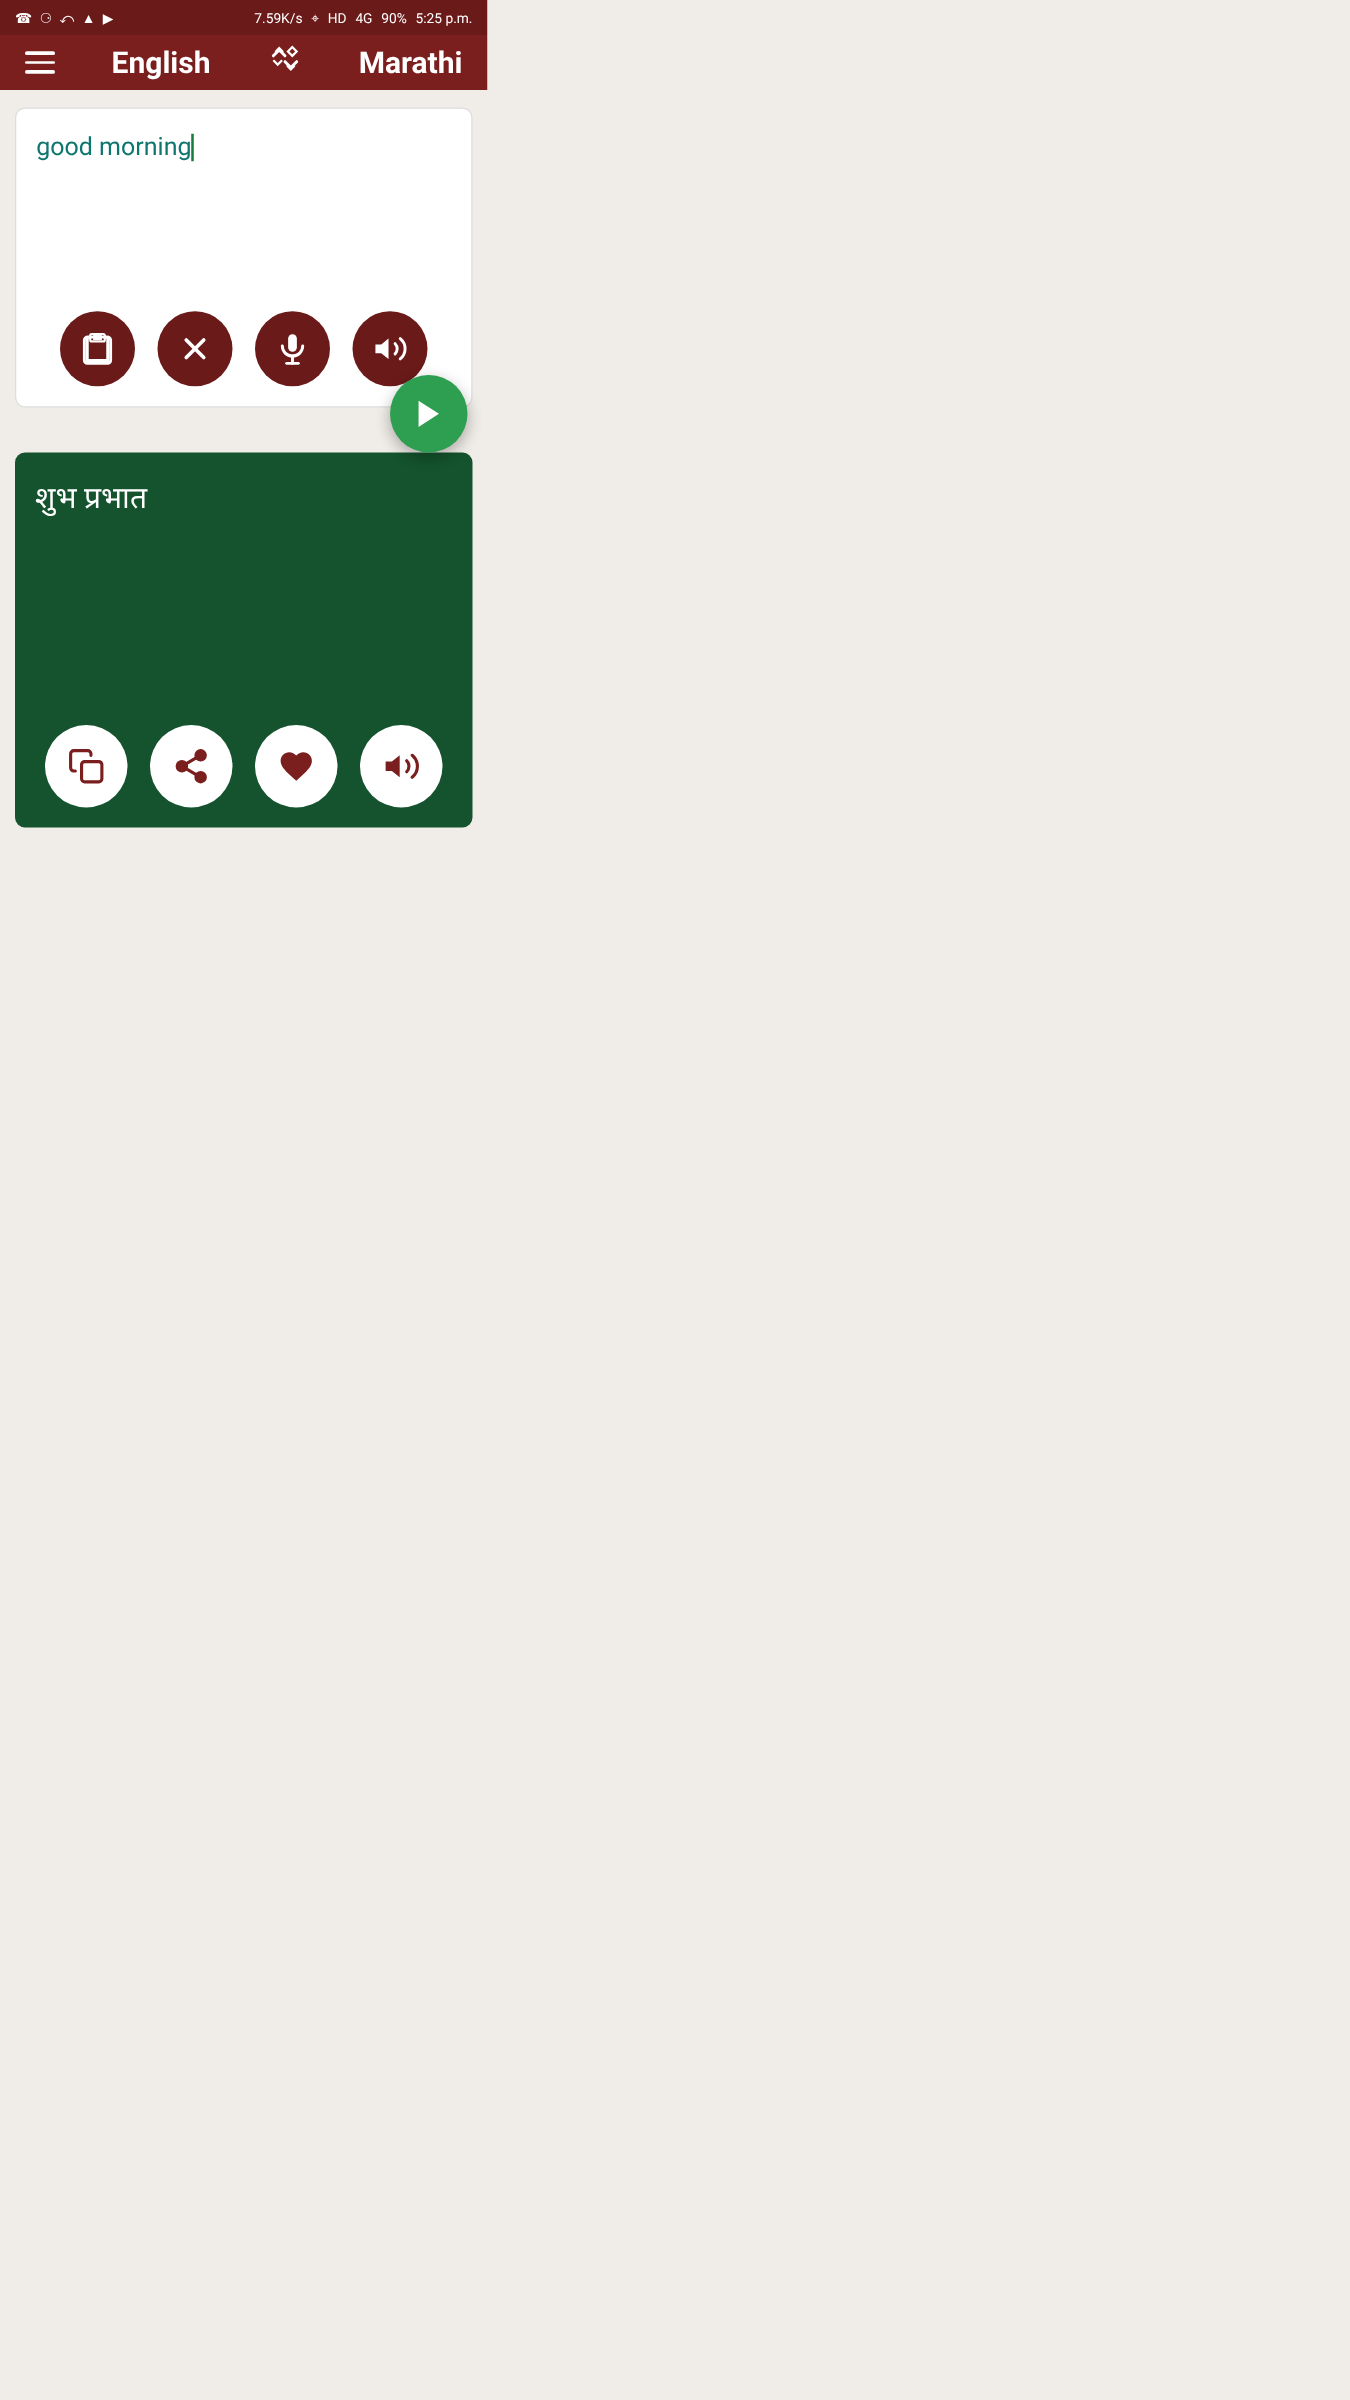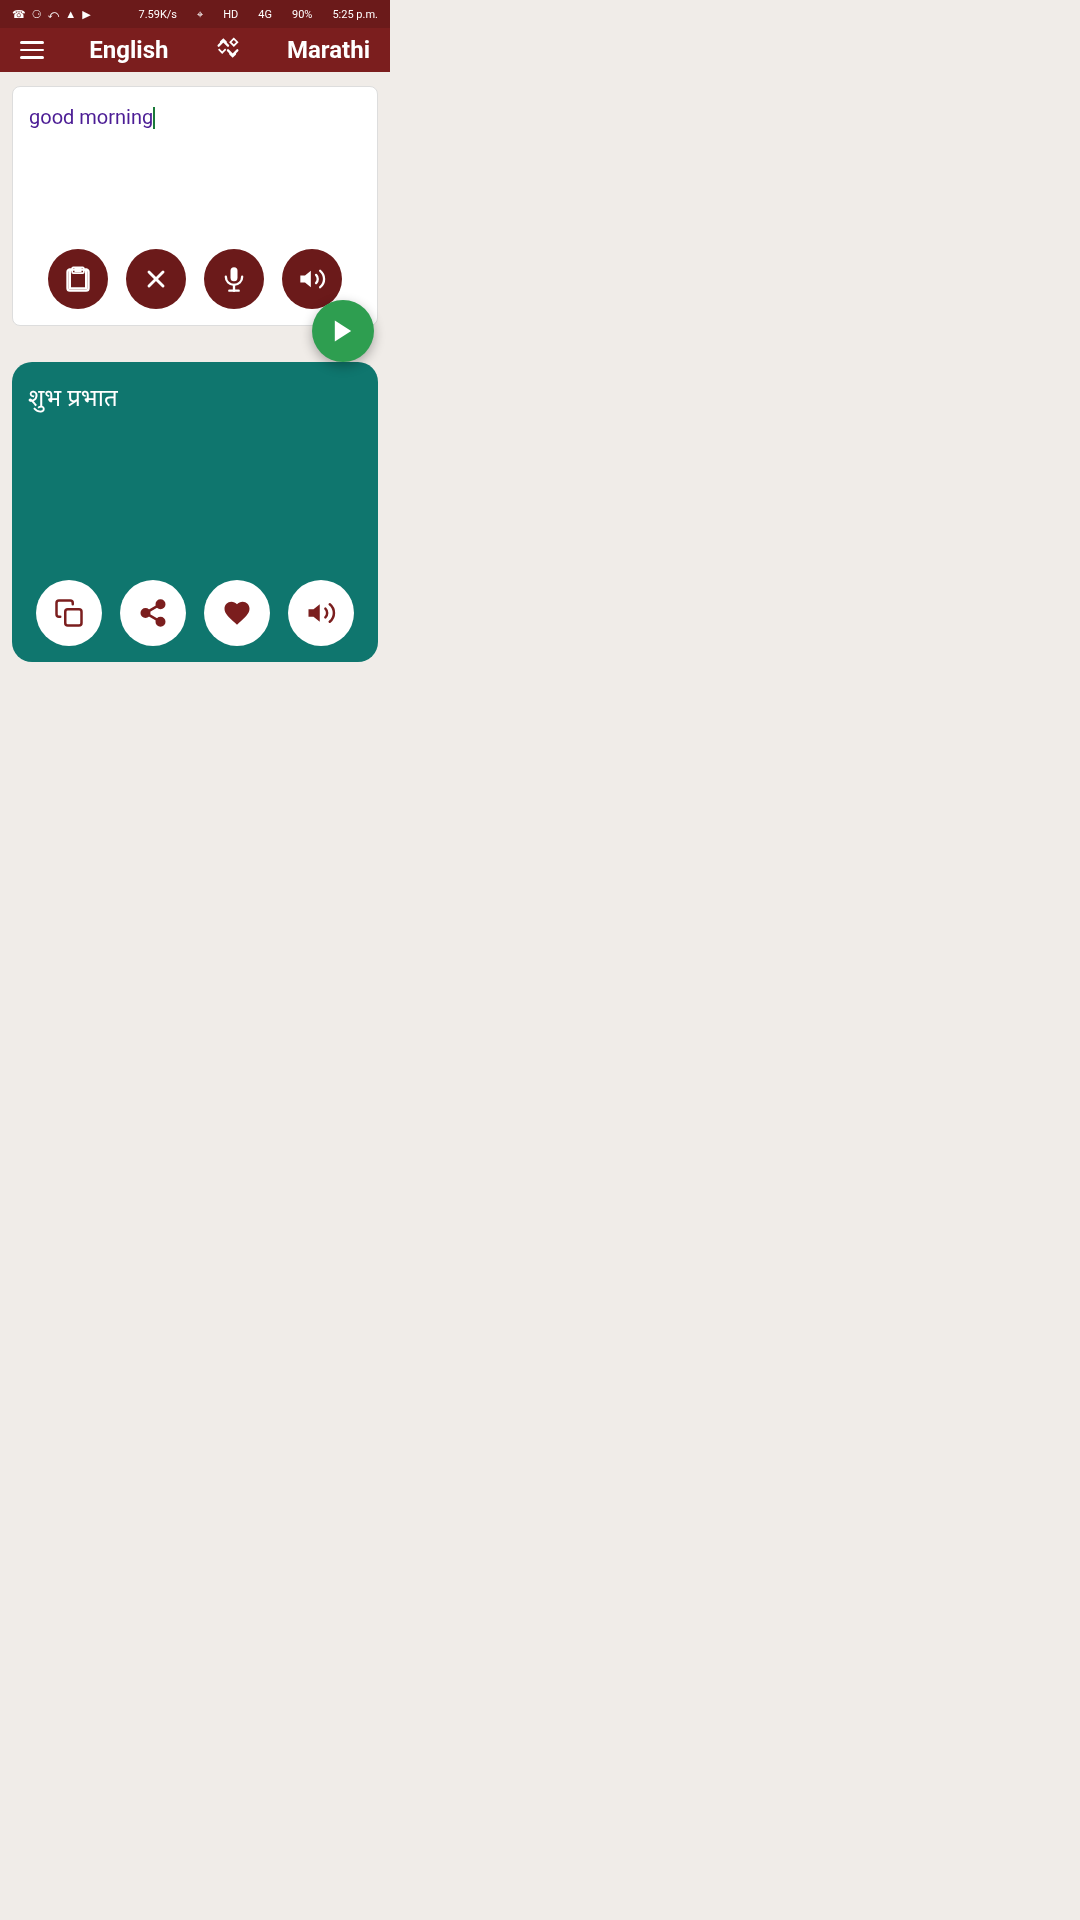--- a/index.html
+++ b/index.html
@@ -32,21 +32,21 @@
 
     .status-left {
       display: flex;
       gap: 6px;
       align-items: center;
     }
 
     .status-right {
       display: flex;
       align-items: center;
-      gap: 20px;
+      gap: 7px;
       font-size: 11px;
       margin-left: 12px;
     }
 
     
     .header {
       background-color: #7b1e1e;
       color: white;
       display: flex;
       align-items: center;
@@ -152,23 +152,23 @@
       display: flex;
       align-items: center;
       justify-content: center;
       color: white;
       font-size: 26px;
       box-shadow: 0 4px 12px rgba(0,0,0,0.3);
     }
 
     
     .output-area {
-      background-color: #0f766e;
+      background-color: #14532d;
       margin: 0 12px;
-      border-radius: 20px;
+      border-radius: 8px;
       padding: 20px 16px 52px 16px;
       min-height: 300px;
       position: relative;
     }
 
     .output-text {
       font-size: 24px;
       color: white;
       font-weight: 500;
       line-height: 1.4;
@@ -247,21 +247,21 @@
       <path d="M6 7l2-2 2 2M14 17l2 2 2-2" stroke="white" stroke-width="2" fill="none" stroke-linecap="round"></path>
 
       <polyline points="4,10 8,6 12,10" stroke="white" stroke-width="2" fill="none" stroke-linecap="round" stroke-linejoin="round"></polyline>
       <polyline points="12,14 16,18 20,14" stroke="white" stroke-width="2" fill="none" stroke-linecap="round" stroke-linejoin="round"></polyline>
     </svg>
   </div>
   <span class="header-lang">Marathi</span>
 </div>
 
 <div class="input-area">
-  <div style="font-size:20px;color:#4c1d95;line-height:1.4;min-height:120px;">
+  <div style="font-size:20px;color:#0f766e;line-height:1.4;min-height:120px;">
     <span>good morning</span><span class="input-cursor"></span>
   </div>
 
   <div class="input-actions">
 
     <button class="action-btn" title="Paste">
       <svg width="28" height="28" viewBox="0 0 24 24" fill="white">
         <rect x="9" y="2" width="6" height="4" rx="1" fill="white"></rect>
         <path d="M7 4H5a2 2 0 00-2 2v14a2 2 0 002 2h14a2 2 0 002-2V6a2 2 0 00-2-2h-2" stroke="white" stroke-width="2" fill="none"></path>
         <rect x="7" y="2" width="10" height="5" rx="1" stroke="white" stroke-width="1.5" fill="#6b1a1a"></rect>

